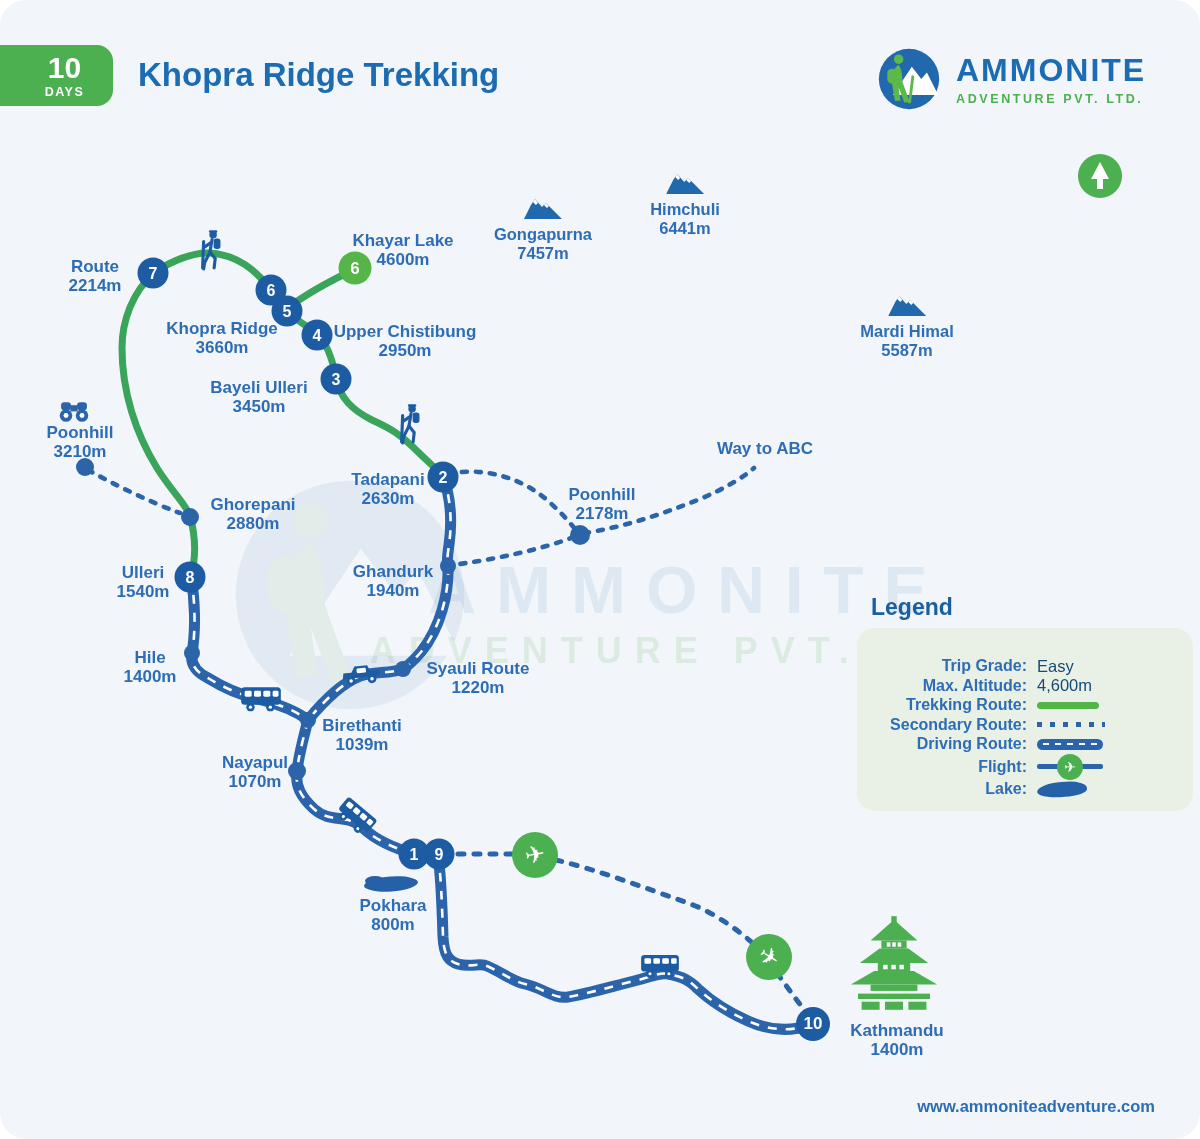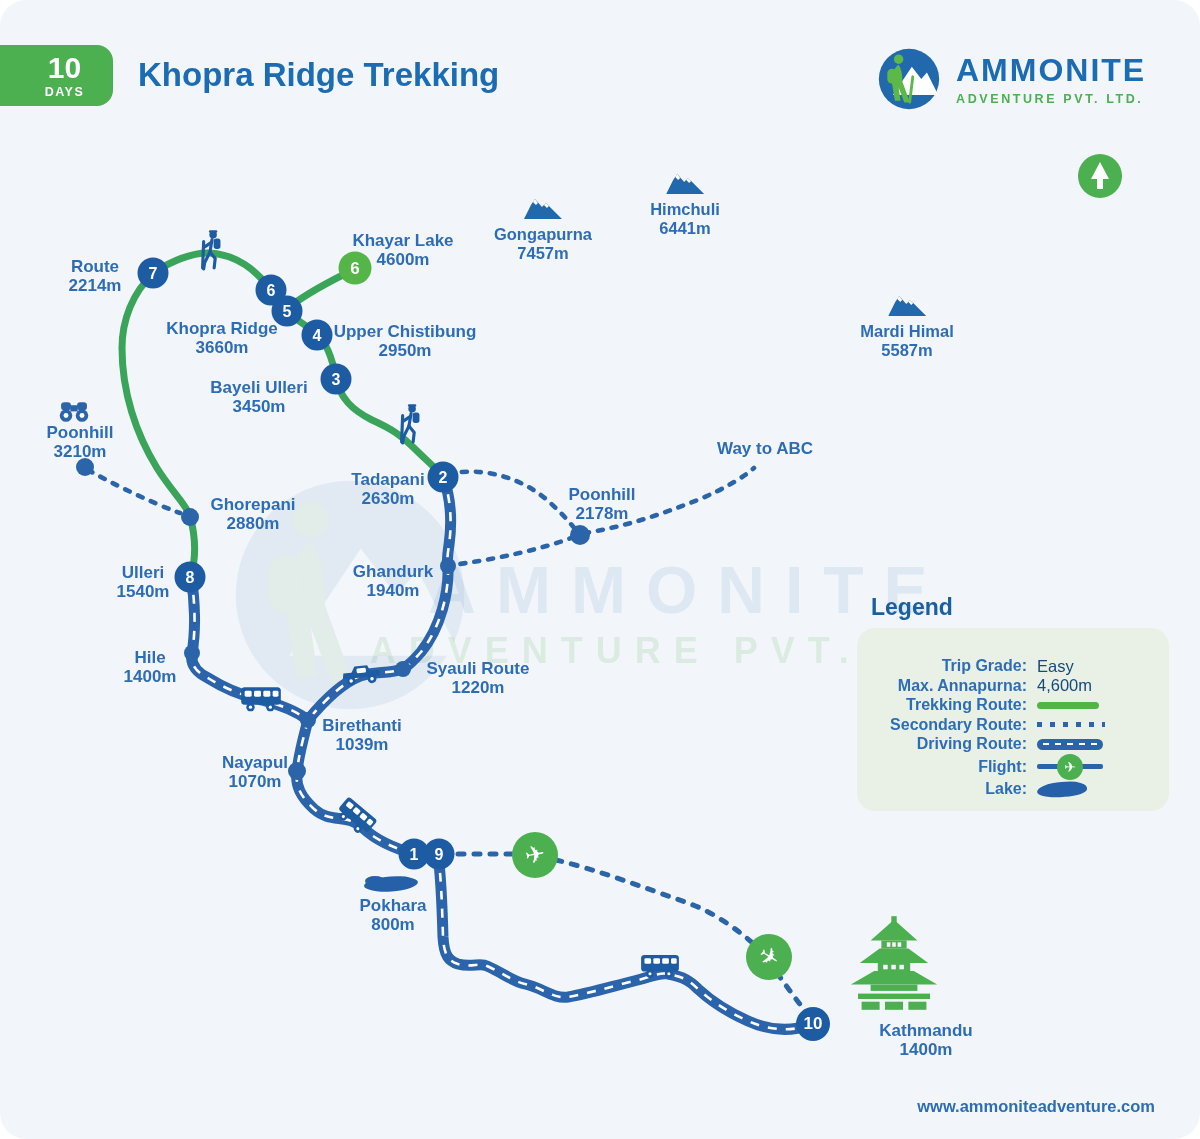--- a/index.html
+++ b/index.html
@@ -38,21 +38,21 @@
   .mtn span{display:block;}
   .mtn svg{display:inline-block;margin-bottom:1px;}
   
   .icon{position:absolute;transform:translate(-50%,-50%);z-index:2;line-height:0;}
   .plane-badge{position:absolute;width:46px;height:46px;border-radius:50%;background:#4caf50;color:#fff;
     display:flex;align-items:center;justify-content:center;transform:translate(-50%,-50%);z-index:3;}
   .plane-badge .g{font-size:24px;line-height:1;}
   .north-badge{position:absolute;transform:translate(-50%,-50%);z-index:2;line-height:0;}
   
   .legend-title{position:absolute;left:871px;top:594px;font-size:23px;font-weight:700;color:#1a5fa0;z-index:5;}
-  .legend-box{position:absolute;left:857px;top:628px;width:312px;height:183px;background:#e9f1e6;border-radius:18px;
+  .legend-box{position:absolute;left:857px;top:628px;width:336px;height:183px;background:#e9f1e6;border-radius:18px;
     box-sizing:border-box;padding:29px 12px 14px 12px;z-index:5;display:flex;flex-direction:column;gap:1.5px;}
   .lg-row{display:flex;align-items:center;height:18px;}
   .lg-label{flex:0 0 158px;text-align:right;color:#2e6db6;font-weight:700;font-size:16px;padding-right:10px;}
   .lg-val{color:#17497b;font-weight:400;font-size:16.5px;display:flex;align-items:center;}
   .sw-trek{width:62px;height:7px;background:#52b548;border-radius:3.5px;}
   .sw-dots{width:68px;height:4.5px;background:repeating-linear-gradient(90deg,#2b64a8 0 5.5px,transparent 5.5px 13px);}
   .sw-drive{width:66px;height:11px;background:#2c64ab;border-radius:5.5px;display:flex;align-items:center;justify-content:center;}
   .sw-drive .dash{width:54px;height:2.2px;background:repeating-linear-gradient(90deg,#fff 0 6px,transparent 6px 12px);}
   .sw-flight{position:relative;width:66px;height:26px;display:flex;align-items:center;}
   .sw-flight .line{width:66px;height:4.5px;background:#2c64ab;border-radius:2px;}
@@ -387,33 +387,33 @@
       <span>1039m</span>
   </div>
   <div class="loc" style="left:255px;top:772px">
     <span>Nayapul</span>
       <span>1070m</span>
   </div>
   <div class="loc" style="left:393px;top:915px">
     <span>Pokhara</span>
       <span>800m</span>
   </div>
-  <div class="loc" style="left:926px;top:1040px">
+  <div class="loc" style="left:897px;top:1040px">
     <span>Kathmandu</span>
       <span>1400m</span>
   </div>
 
   <div class="legend-title">Legend</div>
   <div class="legend-box">
     <div class="lg-row">
       <span class="lg-label">Trip Grade:</span>
       <span class="lg-val">Easy</span>
     </div>
     <div class="lg-row">
-      <span class="lg-label">Max. Annapurna:</span>
+      <span class="lg-label">Max. Altitude:</span>
       <span class="lg-val">4,600m</span>
     </div>
     <div class="lg-row">
       <span class="lg-label">Trekking Route:</span>
       <span class="lg-val">
           <span class="sw-trek"></span>
         </span>
     </div>
     <div class="lg-row">
       <span class="lg-label">Secondary Route:</span>

